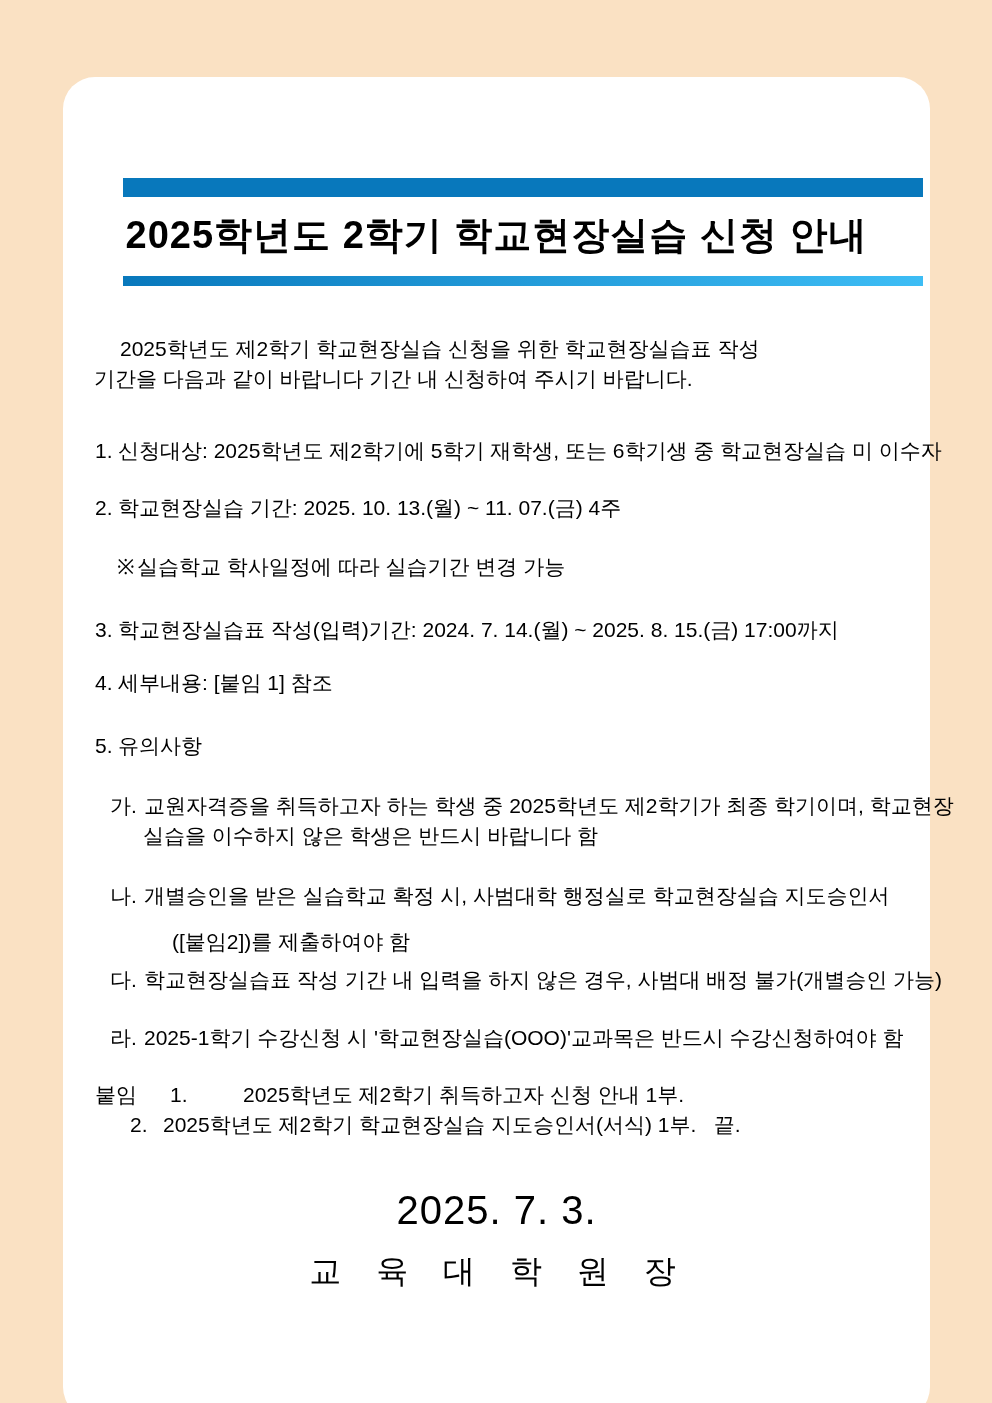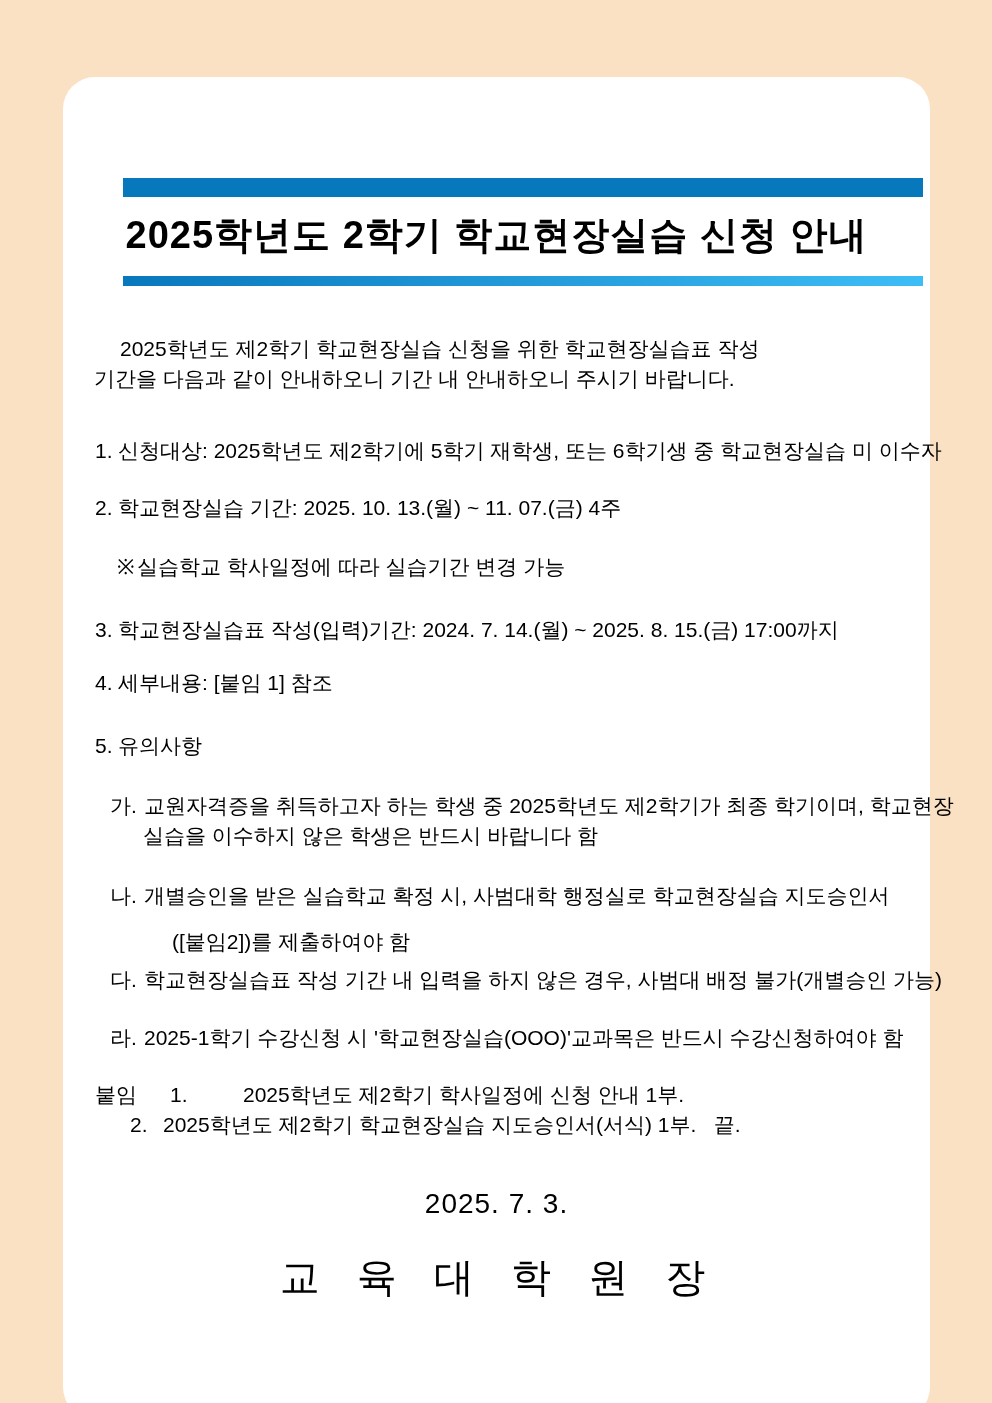--- a/index.html
+++ b/index.html
@@ -59,39 +59,39 @@
   .no-mark  { width: 20px; }
   .no-sub   { width: 34px; }
   .no-att   { width: 33px; }
   .att-label { display: inline-block; width: 35px; flex: 0 0 auto; }
   .center-line {
     position: absolute;
     left: 0; width: 100%;
     text-align: center;
     white-space: pre;
   }
-  .date-line   { top: 1111px; font-size: 28px; letter-spacing: 1px; }
-  .signer-line { top: 1173px; font-size: 40px; letter-spacing: 8px; word-spacing: 10px; }
+  .date-line   { top: 1111px; font-size: 40px; letter-spacing: 1px; }
+  .signer-line { top: 1173px; font-size: 32px; letter-spacing: 8px; word-spacing: 10px; }
 </style>
 </head>
 <body>
 
 <div class="paper">
 
   <div class="bar-top"></div>
 
   <div class="title">2025학년도 2학기 학교현장실습 신청 안내</div>
 
   <div class="bar-bottom"></div>
 
   <div class="line" style="left:57px; top:259px;">
     <span>2025학년도 제2학기 학교현장실습 신청을 위한 학교현장실습표 작성</span>
   </div>
   <div class="line" style="left:31px; top:289px;">
-    <span>기간을 다음과 같이 안내하오니 기간 내 안내하오니 주시기 바랍니다.</span>
+    <span>기간을 다음과 같이 바랍니다 기간 내 신청하여 주시기 바랍니다.</span>
   </div>
 
   <div class="line" style="left:32px; top:361px;">
     <span class="no no-num">1.</span>
     <span>신청대상: 2025학년도 제2학기에 5학기 재학생, 또는 6학기생 중 학교현장실습 미 이수자</span>
   </div>
 
   <div class="line" style="left:32px; top:418px;">
     <span class="no no-num">2.</span>
     <span>학교현장실습 기간: 2025. 10. 13.(월) ~ 11. 07.(금) 4주</span>
@@ -139,21 +139,21 @@
   </div>
 
   <div class="line" style="left:47px; top:948px;">
     <span class="no no-sub">라.</span>
     <span>2025-1학기 수강신청 시 '학교현장실습(OOO)'교과목은 반드시 수강신청하여야 함</span>
   </div>
 
   <div class="line" style="left:32px; top:1005px;gap:40px;">
     <span class="att-label">붙임</span>
     <span class="no no-att">1.</span>
-    <span>2025학년도 제2학기 학사일정에 신청 안내 1부.</span>
+    <span>2025학년도 제2학기 취득하고자 신청 안내 1부.</span>
   </div>
   <div class="line" style="left:67px; top:1035px;">
     <span class="no no-att">2.</span>
     <span>2025학년도 제2학기 학교현장실습 지도승인서(서식) 1부.   끝.</span>
   </div>
 
   <div class="center-line date-line">2025. 7. 3.</div>
 
   <div class="center-line signer-line">교 육 대 학 원 장</div>
 

